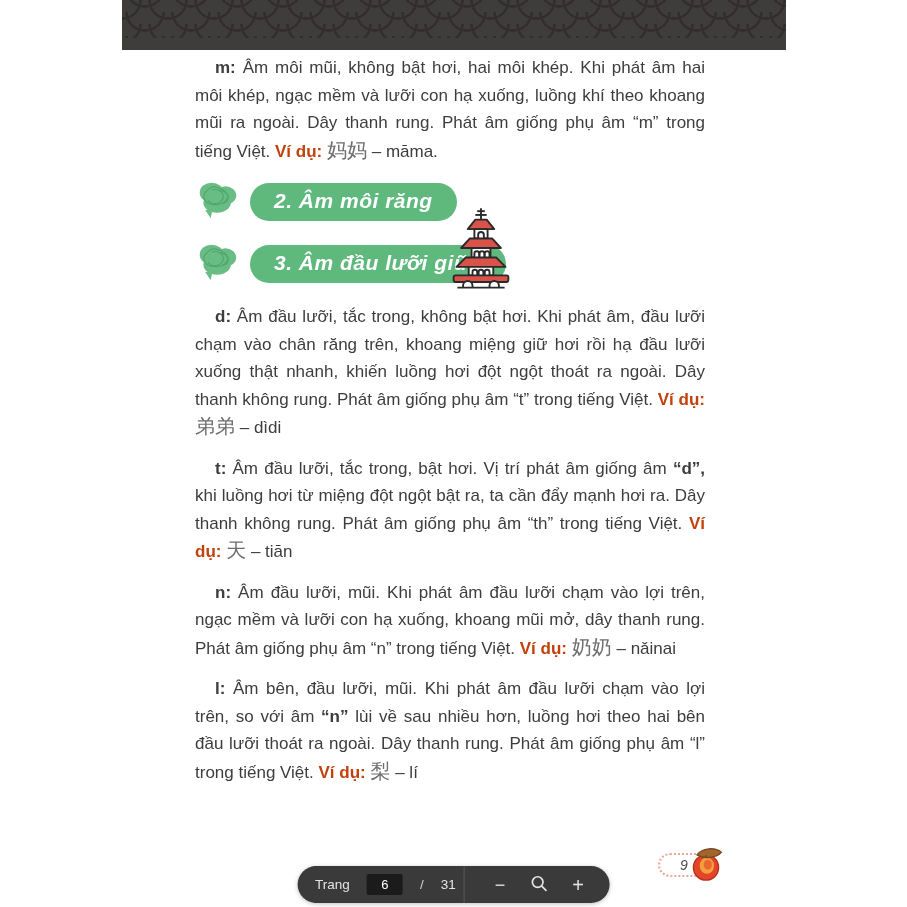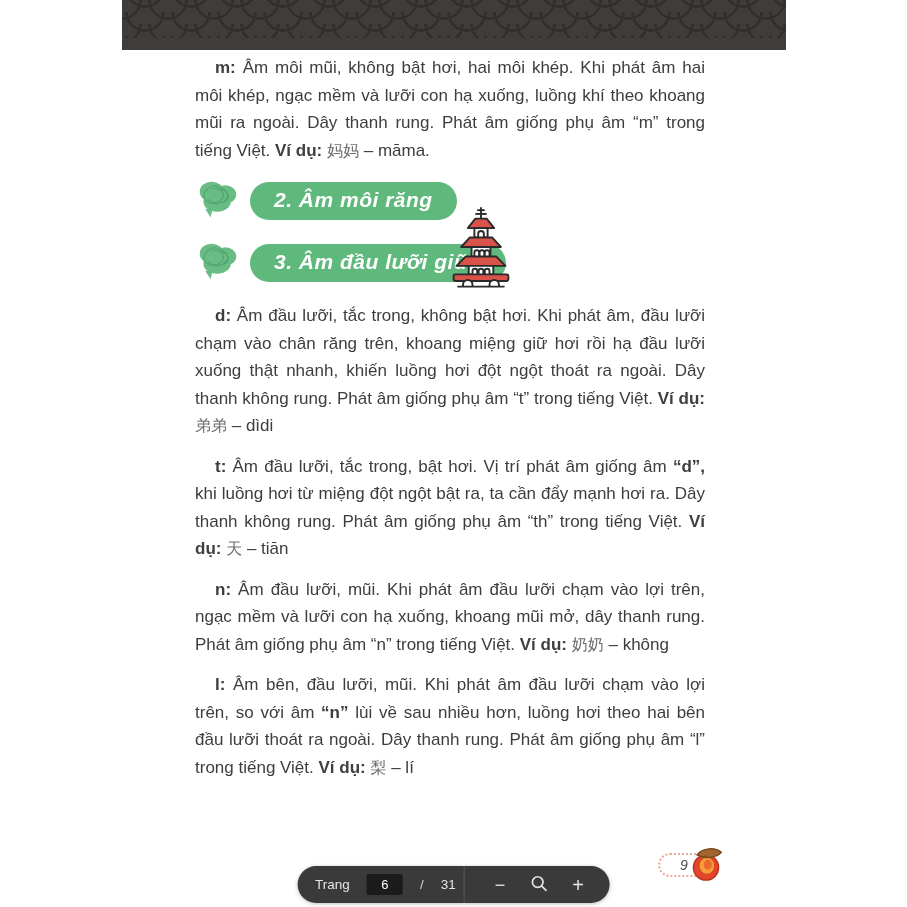--- a/index.html
+++ b/index.html
@@ -39,22 +39,22 @@
   }
   p.body-par {
     margin: 0 0 13px 0;
     font-size: 17px;
     line-height: 27.5px;
     text-align: justify;
     text-indent: 20px;
   }
   .seg-n  { }
   .seg-b  { font-weight: bold; }
-  .seg-vd { font-weight: bold; color: #404040; }
-  .seg-cjk { color: #6e6e6e; font-size: 16px; font-family: "DejaVu Sans", sans-serif; }
+  .seg-vd { font-weight: bold; color: #c2410c; }
+  .seg-cjk { color: #6e6e6e; font-size: 20px; font-family: "DejaVu Sans", sans-serif; }
 
   
   .heading-row {
     position: relative;
     display: flex;
     align-items: center;
     height: 46px;
     margin: 14px 0 16px 0;
     overflow: visible;
   }
@@ -211,21 +211,21 @@
             <line x1="11" y1="86" x2="61" y2="86"></line>
           </g>
         </svg>
       </span>
     </div>
 
     <p class="body-par"><span class="seg-b">d:</span><span class="seg-n"> Âm đầu lưỡi, tắc trong, không bật hơi. Khi phát âm, đầu lưỡi chạm vào chân răng trên, khoang miệng giữ hơi rồi hạ đầu lưỡi xuống thật nhanh, khiến luồng hơi đột ngột thoát ra ngoài. Dây thanh không rung. Phát âm giống phụ âm “t” trong tiếng Việt. </span><span class="seg-vd">Ví dụ:</span><span class="seg-n"> </span><span class="seg-cjk">弟弟</span><span class="seg-n"> – dìdi</span></p>
 
     <p class="body-par"><span class="seg-b">t:</span><span class="seg-n"> Âm đầu lưỡi, tắc trong, bật hơi. Vị trí phát âm giống âm </span><span class="seg-b">“d”,</span><span class="seg-n"> khi luồng hơi từ miệng đột ngột bật ra, ta cần đẩy mạnh hơi ra. Dây thanh không rung. Phát âm giống phụ âm “th” trong tiếng Việt. </span><span class="seg-vd">Ví dụ:</span><span class="seg-n"> </span><span class="seg-cjk">天</span><span class="seg-n"> – tiān</span></p>
 
-    <p class="body-par"><span class="seg-b">n:</span><span class="seg-n"> Âm đầu lưỡi, mũi. Khi phát âm đầu lưỡi chạm vào lợi trên, ngạc mềm và lưỡi con hạ xuống, khoang mũi mở, dây thanh rung. Phát âm giống phụ âm “n” trong tiếng Việt. </span><span class="seg-vd">Ví dụ:</span><span class="seg-n"> </span><span class="seg-cjk">奶奶</span><span class="seg-n"> – không</span></p>
+    <p class="body-par"><span class="seg-b">n:</span><span class="seg-n"> Âm đầu lưỡi, mũi. Khi phát âm đầu lưỡi chạm vào lợi trên, ngạc mềm và lưỡi con hạ xuống, khoang mũi mở, dây thanh rung. Phát âm giống phụ âm “n” trong tiếng Việt. </span><span class="seg-vd">Ví dụ:</span><span class="seg-n"> </span><span class="seg-cjk">奶奶</span><span class="seg-n"> – nǎinai</span></p>
 
     <p class="body-par"><span class="seg-b">l:</span><span class="seg-n"> Âm bên, đầu lưỡi, mũi. Khi phát âm đầu lưỡi chạm vào lợi trên, so với âm </span><span class="seg-b">“n”</span><span class="seg-n"> lùi về sau nhiều hơn, luồng hơi theo hai bên đầu lưỡi thoát ra ngoài. Dây thanh rung. Phát âm giống phụ âm “l” trong tiếng Việt. </span><span class="seg-vd">Ví dụ:</span><span class="seg-n"> </span><span class="seg-cjk">梨</span><span class="seg-n"> – lí</span></p>
 
   </div>
 
   <div class="page-badge">
     <span class="badge-pill">
       <span>9</span>
     </span>
     <span class="persimmon-wrap">

